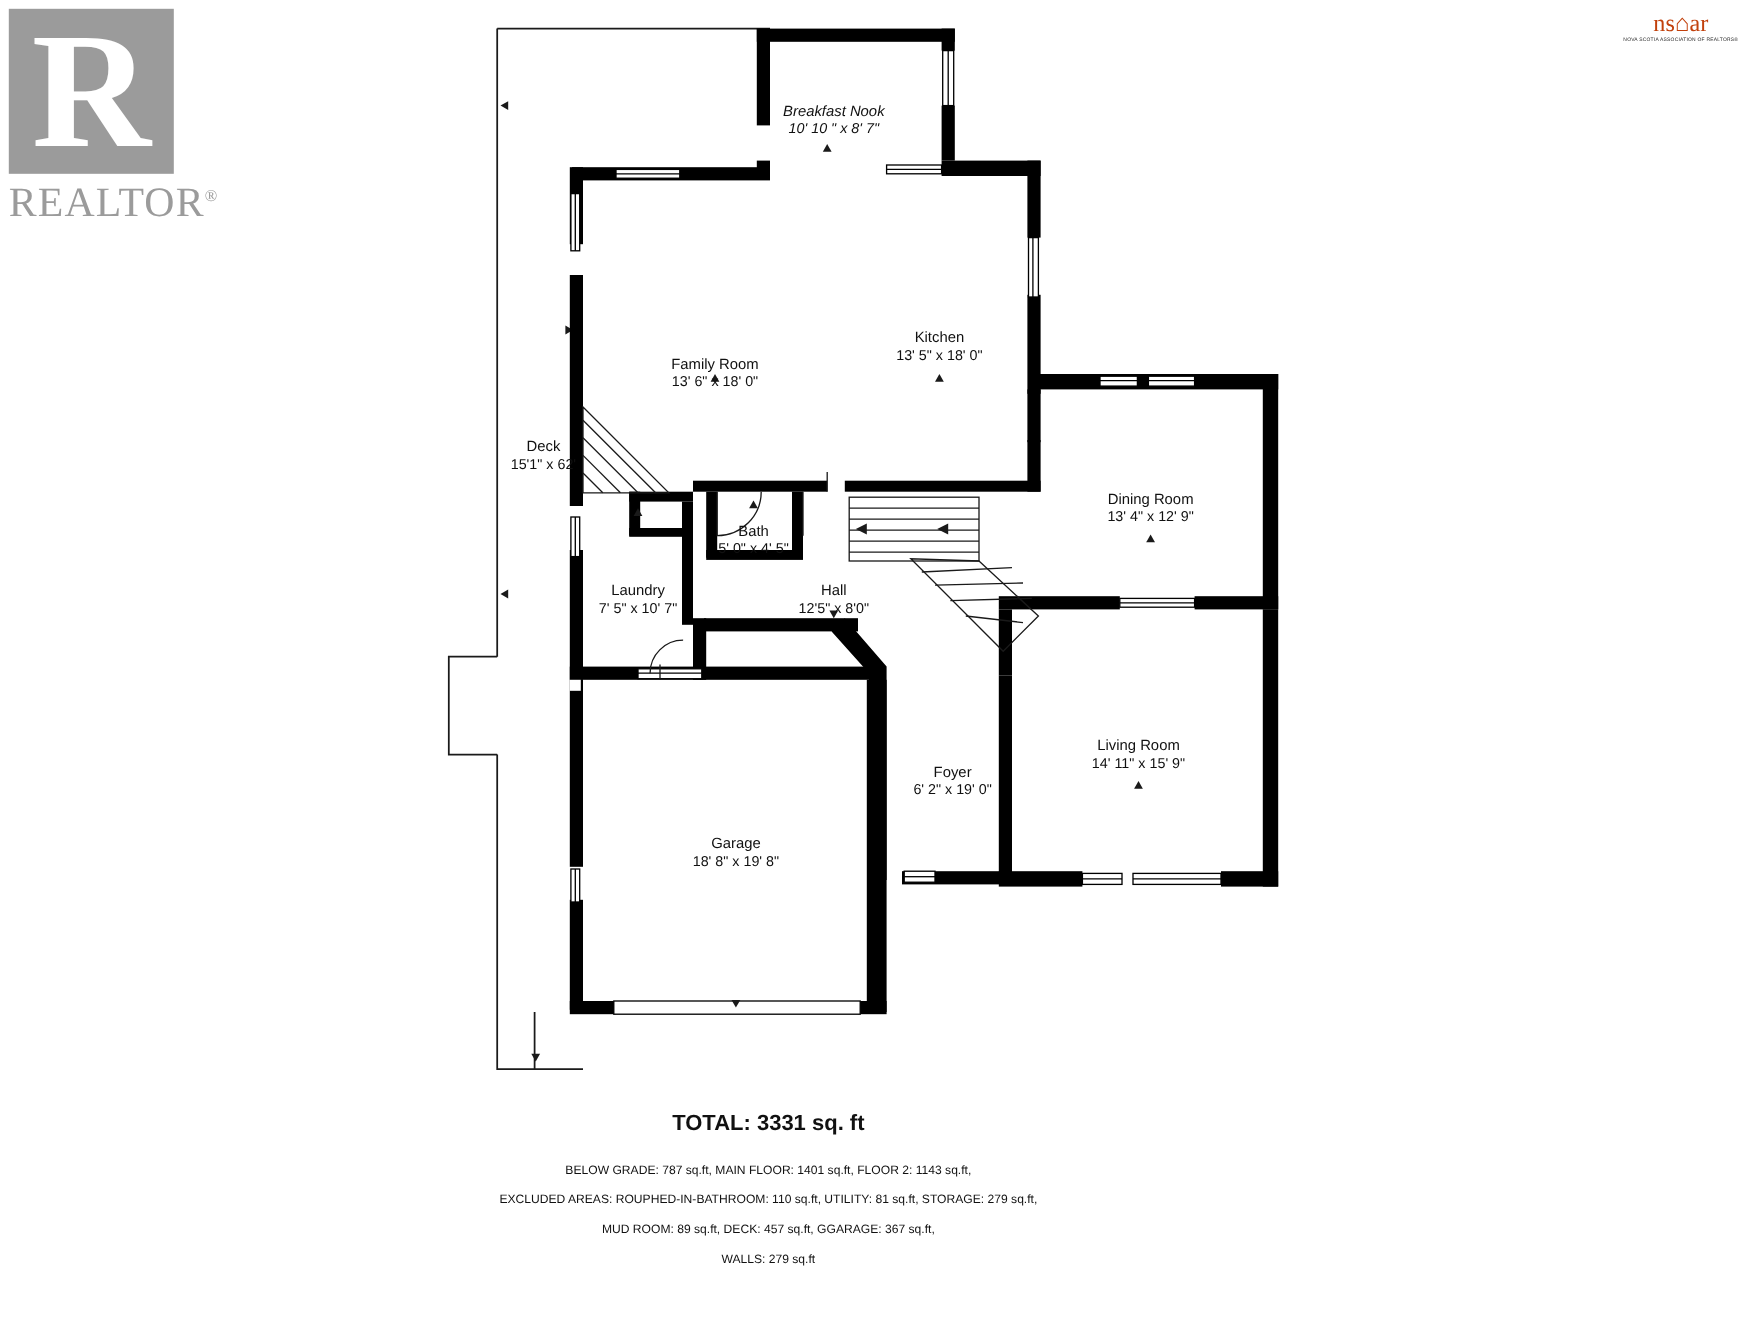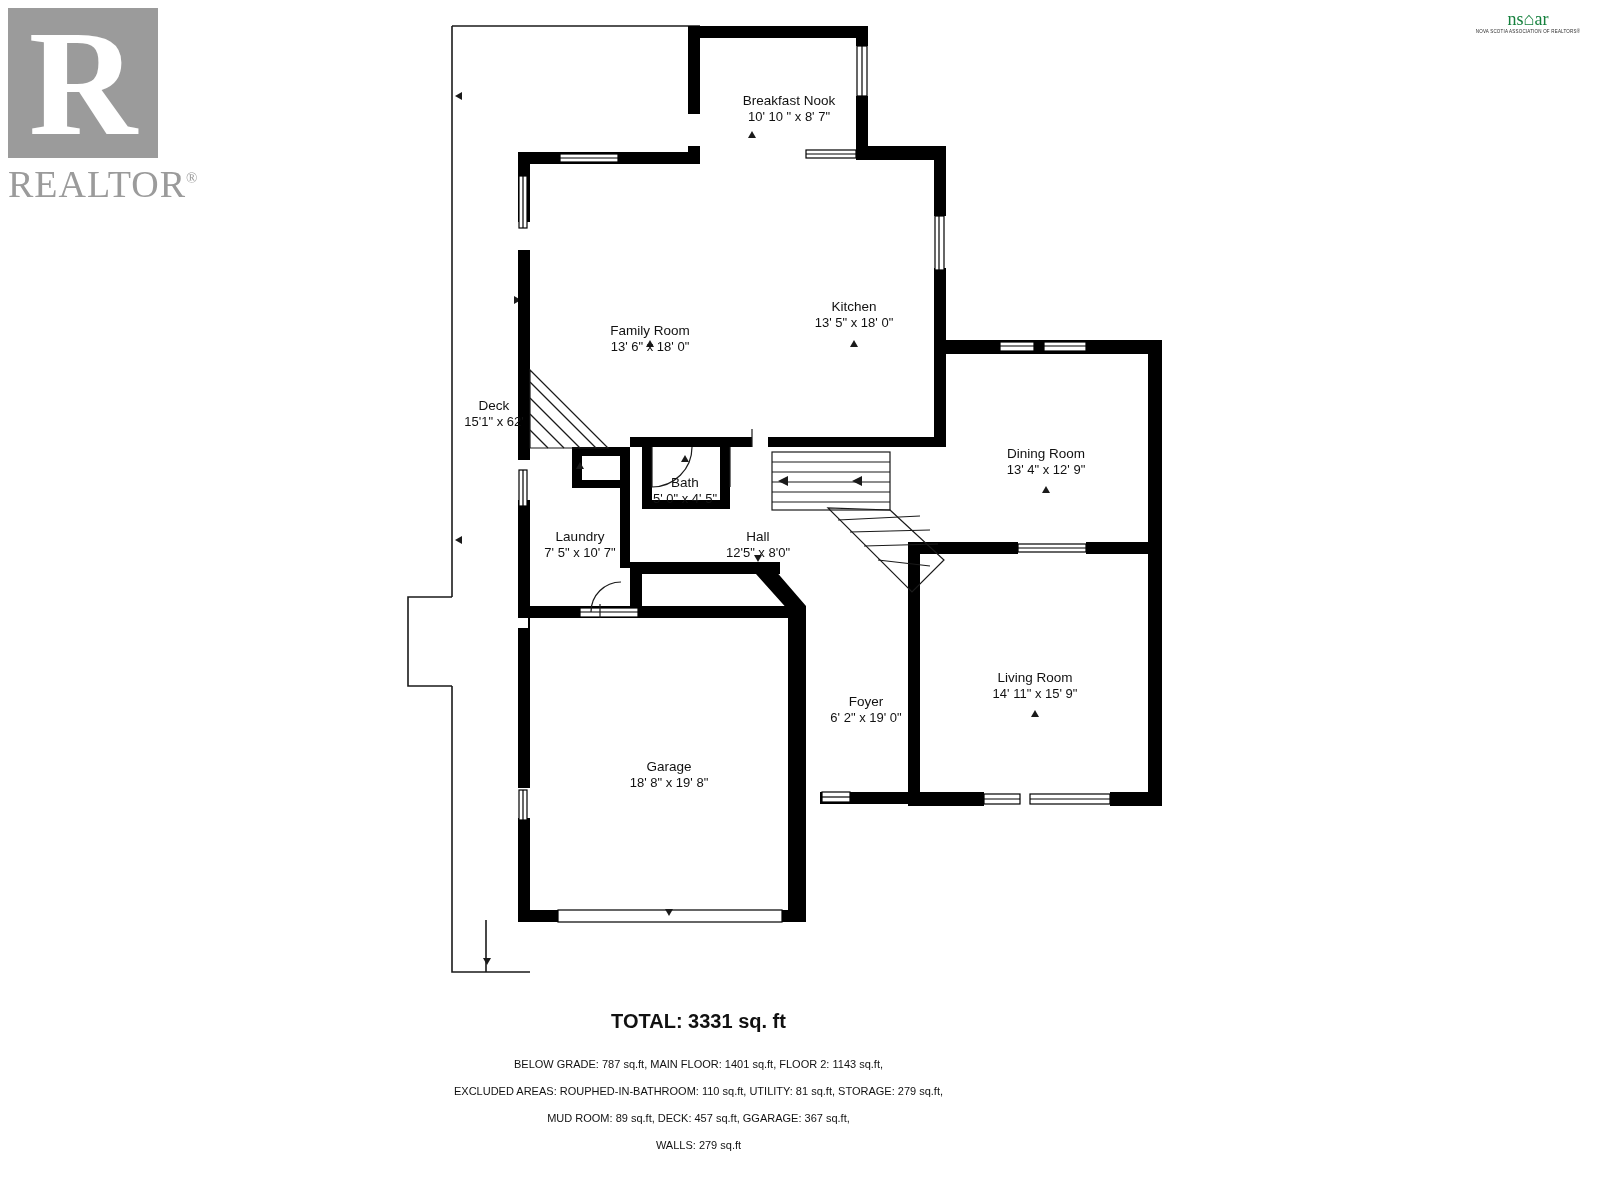--- a/index.html
+++ b/index.html
@@ -60,22 +60,22 @@
   }
   .logo-nsar {
     position: absolute;
     right: 12px;
     top: 10px;
     width: 120px;
     text-align: center;
   }
   .logo-nsar .nsar-word {
     font-family: "Liberation Serif", serif;
-    font-size: 18px;
-    color: #15803d;
+    font-size: 22px;
+    color: #c2410c;
     letter-spacing: 0px;
     line-height: 1;
   }
   .logo-nsar .nsar-sub {
     font-size: 4.5px;
     color: #2b2b2b;
     letter-spacing: 0.2px;
     line-height: 1.35;
     margin-top: 1px;
   }
@@ -298,21 +298,21 @@
     <span>REALTOR</span><sup>®</sup>
   </div>
 </div>
 
 <div class="logo-nsar">
   <div class="nsar-word">ns⌂ar</div>
   <div class="nsar-sub">NOVA SCOTIA ASSOCIATION OF REALTORS®</div>
 </div>
 
 <div>
-  <div class="room-label" style="left:789px; top:93px;">
+  <div class="room-label" style="left:758px; top:93px;font-style:italic;">
     <span>Breakfast Nook</span>
     <span class="dim">10' 10 " x 8' 7"</span>
   </div>
   <div class="room-label" style="left:650px; top:299px;margin-top:24px;">
     <span>Family Room</span>
     <span class="dim">13' 6" x 18' 0"</span>
   </div>
   <div class="room-label" style="left:854px; top:299px;text-align:center;">
     <span>Kitchen</span>
     <span class="dim">13' 5" x 18' 0"</span>

